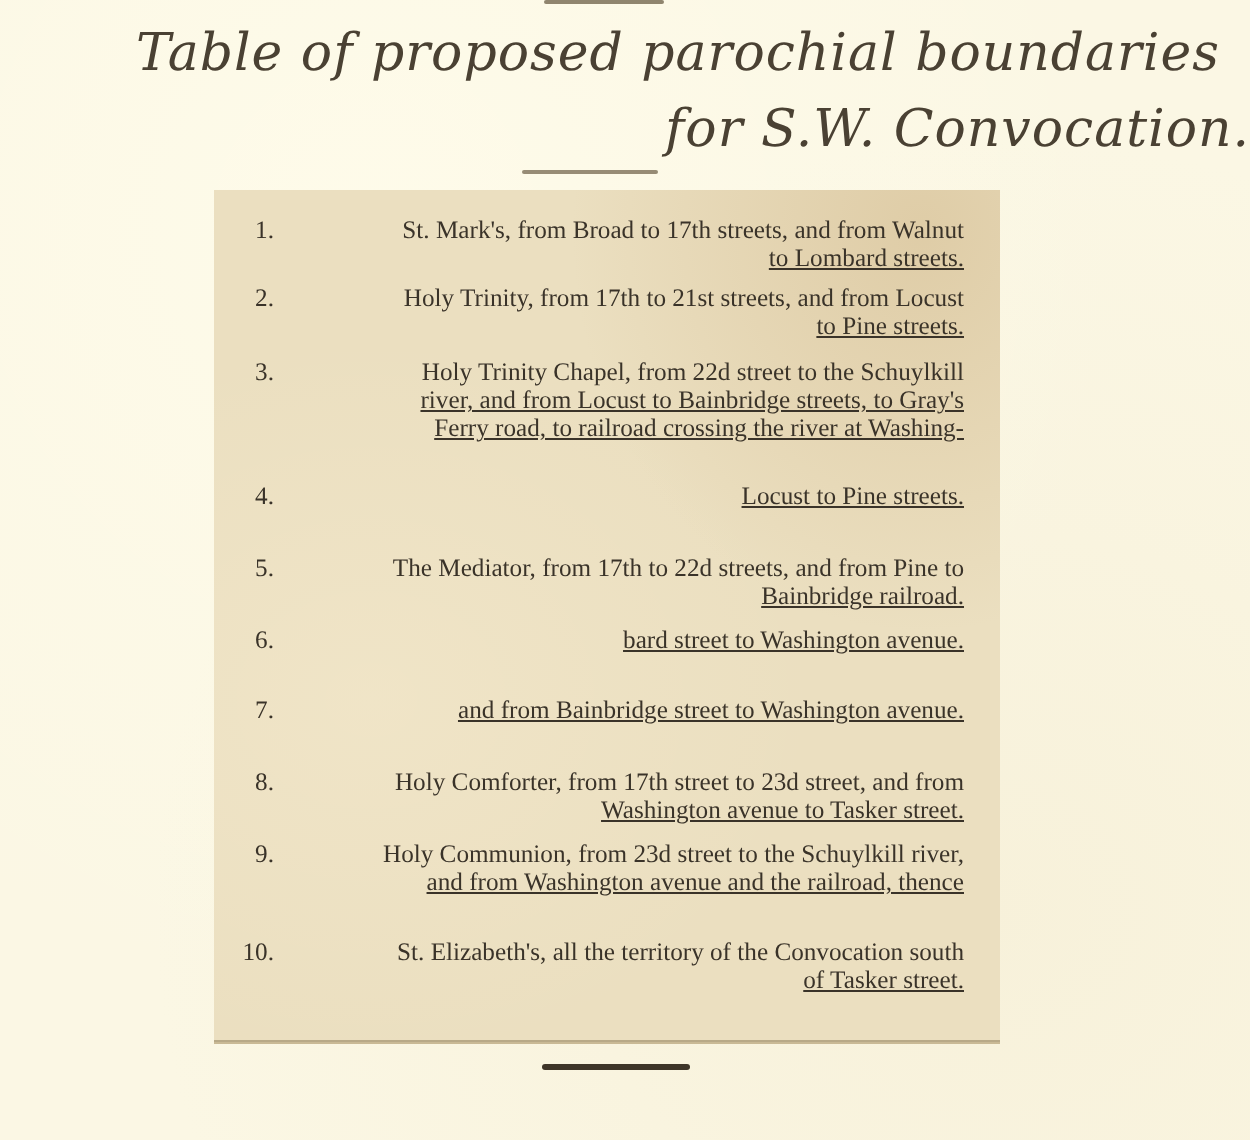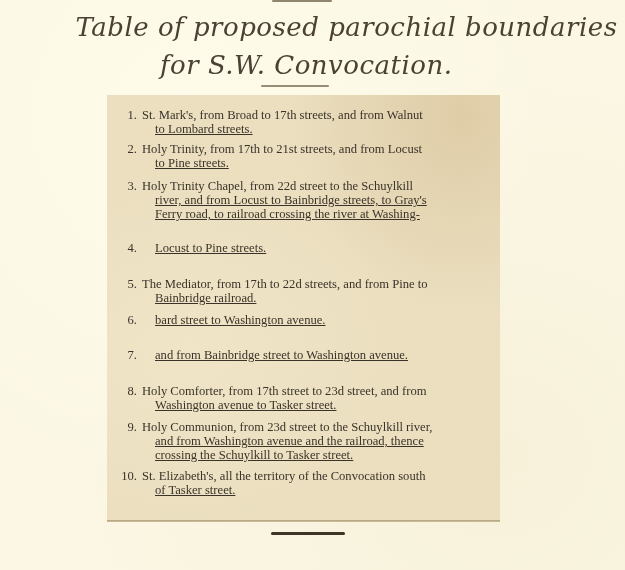--- a/index.html
+++ b/index.html
@@ -22,22 +22,22 @@
     }
     .flourish.top { left: 272px; top: 0px; width: 60px; height: 2px; opacity: 0.75; }
     .flourish.under { left: 261px; top: 85px; width: 68px; height: 2px; opacity: 0.7; }
     .flourish.bottom { left: 271px; top: 532px; width: 74px; height: 3px; background: #3e3528; }
     .heading {
       position: absolute; left: 0; right: 0;
       font-family: "DejaVu Serif", serif; font-style: italic;
       color: #4a4133; font-size: 26px; letter-spacing: 0.5px;
       white-space: nowrap;
     }
-    .heading.l1 { top: 12px; left: 68px; text-align: center; }
-    .heading.l2 { top: 50px; left: 160px; }
+    .heading.l1 { top: 12px; left: 68px; }
+    .heading.l2 { top: 50px; left: 160px; text-align: right; }
     .clipping {
       position: absolute; left: 107px; top: 95px; width: 393px; height: 425px;
       background:
         radial-gradient(ellipse at 90% 5%, rgba(200,170,120,0.35), rgba(230,215,180,0) 35%),
         radial-gradient(ellipse at 20% 60%, rgba(255,245,220,0.25), rgba(230,215,180,0) 50%),
         #ebdfc0;
       box-shadow: 0 1px 0 #c9b995;
       border-bottom: 1px solid #b8a987;
     }
     .entries {
@@ -47,21 +47,21 @@
     .entry {
       position: absolute; left: 0; width: 100%;
     }
     .entry .num {
       position: absolute; width: 30px; text-align: right; left: 0;
     }
     .entry .text {
       position: absolute; left: 35px; width: 340px;
       text-indent: 0; padding-left: 0;
     }
-    .entry .line { display: block; white-space: nowrap; }
+    .entry .line { display: block; white-space: nowrap; text-align: right; }
     .entry .line.cont { padding-left: 13px; text-decoration: underline; }
   </style>
 </head>
 <body>
 
 <div class="page">
   <div class="flourish top"></div>
   <div class="heading l1">Table of proposed parochial boundaries</div>
   <div class="heading l2">for S.W. Convocation.</div>
   <div class="flourish under"></div>
@@ -129,21 +129,20 @@
           <span class="line">Holy Comforter, from 17th street to 23d street, and from</span>
           <span class="line cont">Washington avenue to Tasker street.</span>
         </div>
       </div>
 
       <div class="entry" style="top:325px">
         <span class="num">9.</span>
         <div class="text">
           <span class="line">Holy Communion, from 23d street to the Schuylkill river,</span>
           <span class="line cont">and from Washington avenue and the railroad, thence</span>
-          <span class="line cont">crossing the Schuylkill to Tasker street.</span>
         </div>
       </div>
 
       <div class="entry" style="top:374px">
         <span class="num">10.</span>
         <div class="text">
           <span class="line">St. Elizabeth's, all the territory of the Convocation south</span>
           <span class="line cont">of Tasker street.</span>
         </div>
       </div>

